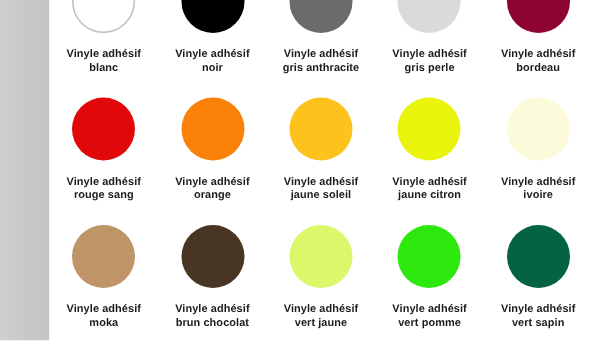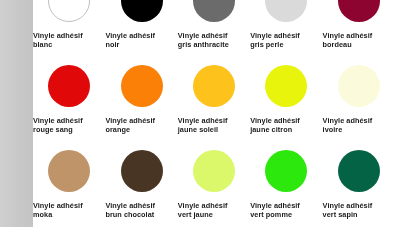--- a/index.html
+++ b/index.html
@@ -61,20 +61,21 @@
   }
   .swatch-dot.bordered {
     border: 1px solid #bfbfbf;
   }
   .swatch-label {
     margin-top: 9px;
     font-size: 7.3px;
     line-height: 9px;
     font-weight: bold;
     color: #1b1b1b;
+    text-align: center;
     letter-spacing: 0.05px;
     width: 100%;
     white-space: pre-line;
   }
 </style>
 </head>
 <body>
 
 <div id="page">
 

